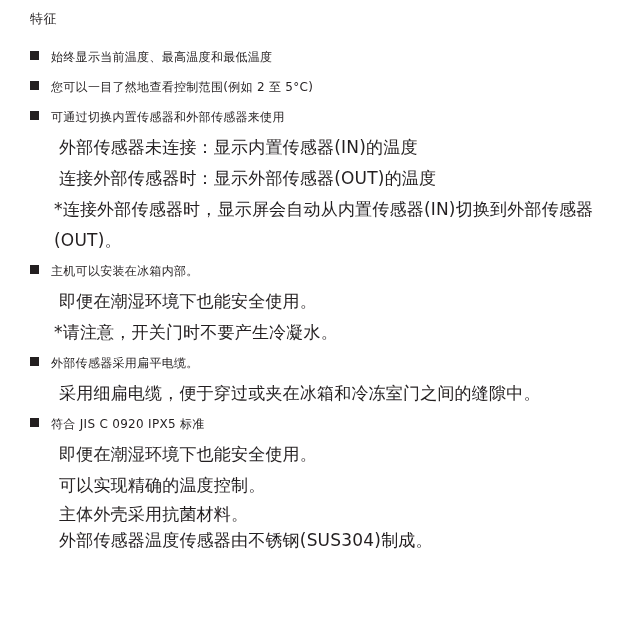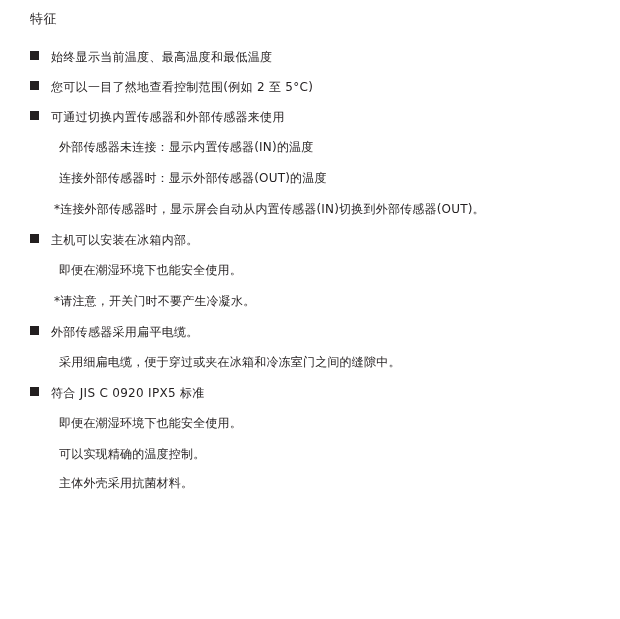--- a/index.html
+++ b/index.html
@@ -50,21 +50,21 @@
     flex: 0 0 auto;
   }
   .bullet-text {
     font-size: 12px;
     line-height: 30px;
     color: #231f20;
     letter-spacing: 0.3px;
     font-weight: 500;
   }
   .sub-line {
-    font-size: 12px;
+    font-size: 17px;
     line-height: 31px;
     color: #231f20;
     margin-left: 45px;
     letter-spacing: 0.2px;
   }
   .sub-line.note {
     margin-left: 40px;
   }
   .tight .sub-line {
     line-height: 26px;
@@ -127,16 +127,17 @@
       </div>
       <div class="sub-line">即便在潮湿环境下也能安全使用。</div>
     </div>
 
     <div class="feature-block">
       <div class="sub-line">可以实现精确的温度控制。</div>
     </div>
 
     <div class="feature-block tight">
       <div class="sub-line">主体外壳采用抗菌材料。</div>
+      <div class="sub-line">外部传感器温度传感器由不锈钢(SUS304)制成。</div>
     </div>
 
   </div>
 </div>
 
 </body></html>

